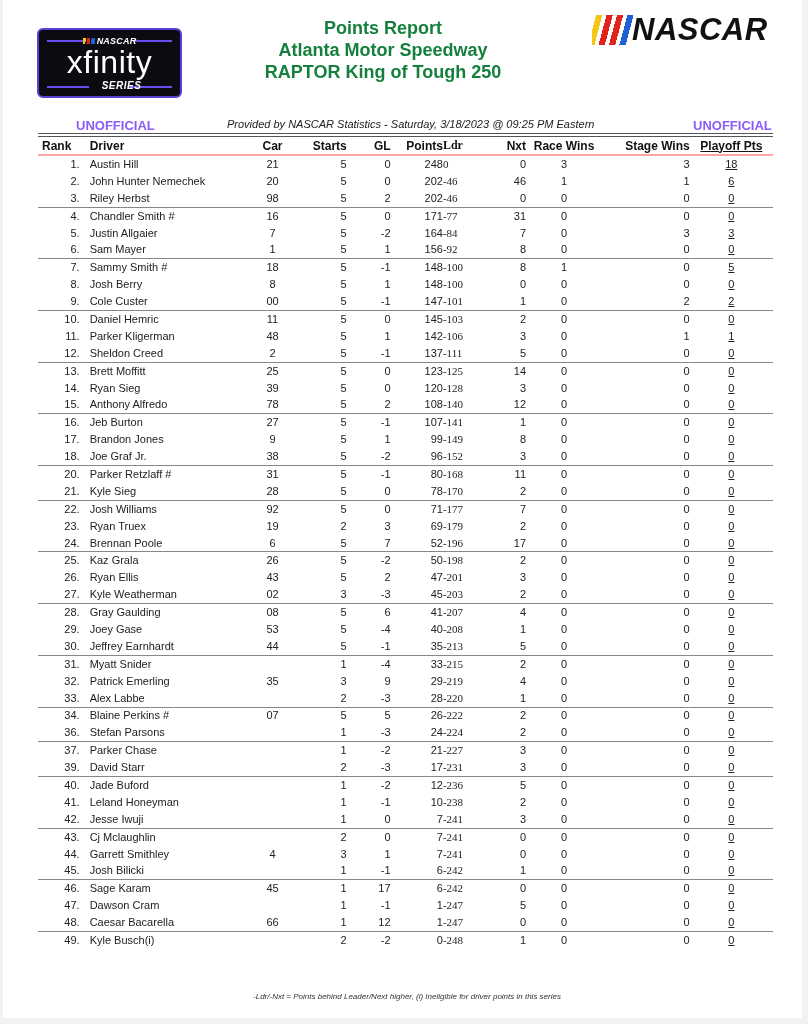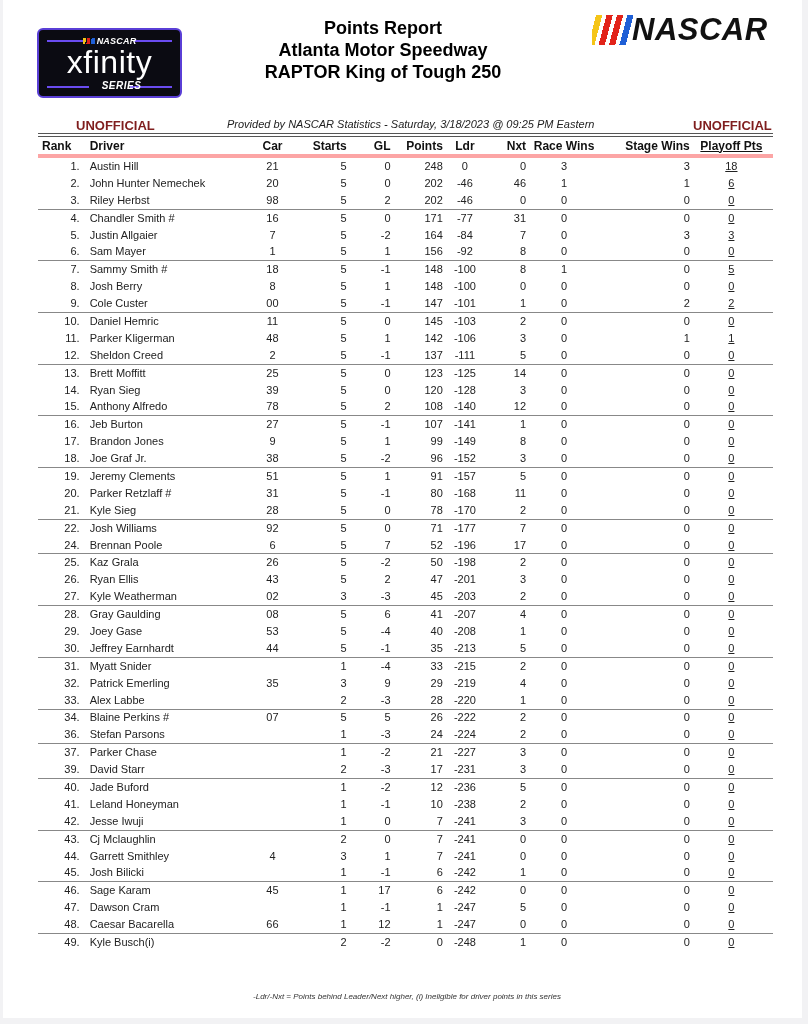--- a/index.html
+++ b/index.html
@@ -28,63 +28,63 @@
   .xfinity-logo .word {
     position: absolute; top: 14px; left: 0; right: 0;
     font-size: 32px; font-weight: normal; letter-spacing: 0.5px; line-height: 36px;
   }
   .xfinity-logo .series {
     position: absolute; top: 50px; left: 0; right: 0;
     font-size: 10px; font-weight: bold; font-style: italic; letter-spacing: 0.5px; padding-left: 24px;
   }
   .title-block {
     position: absolute; left: 230px; width: 300px; top: 17px; text-align: center;
-    font-weight: bold; font-size: 18px; line-height: 22px; color: #000000;
+    font-weight: bold; font-size: 18px; line-height: 22px; color: #15803d;
   }
   .nascar-logo {
     position: absolute; left: 589px; top: 13px; height: 34px; width: 180px;
   }
   .nascar-logo .stripes {
     position: absolute; left: 0; top: 2px; width: 44px; height: 30px;
     background: linear-gradient(105deg,
       transparent 0 8%, #f5c518 8% 20%, transparent 20% 28%,
       #e2231a 28% 40%, transparent 40% 48%,
       #e2231a 48% 60%, transparent 60% 68%,
       #1f5fd6 68% 80%, transparent 80% 100%);
     transform: skewX(-0deg);
   }
   .nascar-logo .word {
     position: absolute; left: 40px; top: -1px; font-size: 31px; font-weight: bold; font-style: italic;
     color: #111; letter-spacing: 0.5px;
   }
-  .unofficial { position: absolute; top: 118px; font-weight: bold; font-size: 13px; color: #7f1d1d; }
+  .unofficial { position: absolute; top: 118px; font-weight: bold; font-size: 13px; color: #8b5cf6; }
   .unofficial.left { left: 73px; }
   .unofficial.right { left: 690px; }
   .provided {
     position: absolute; top: 118px; left: 224px; font-size: 11px; font-style: italic; color: #222;
   }
   .rule { position: absolute; left: 35px; width: 735px; height: 1px; background: #555; }
   table.points {
     position: absolute; left: 35px; top: 137px; width: 735px;
     border-collapse: collapse; font-size: 11px; color: #222;
   }
   table.points th {
     font-weight: bold; font-size: 12px; color: #111; height: 17px; padding: 0;
-    border-bottom: 4px solid #fca5a5;
+    border-bottom: 2px solid #fca5a5;
   }
   table.points td { height: 16.9px; padding: 0; line-height: 15px; }
   table.points tr.grp-end td { border-bottom: 1px solid #888; }
   .c-rank { width: 38px; text-align: right; padding-right: 6px !important; }
   th.c-rank { text-align: left; padding-left: 4px !important; }
   .c-driver { width: 165px; text-align: left; padding-left: 4px !important; }
   .c-car { width: 45px; text-align: center; }
   .c-starts { width: 53px; text-align: right; }
   .c-gl { width: 45px; text-align: right; }
   .c-points { width: 53px; text-align: right; }
-  .c-ldr { width: 45px; text-align: center; }
+  .c-ldr { width: 45px; text-align: left; font-family: Liberation Serif, serif; }
   .c-nxt { width: 40px; text-align: right; }
   .c-race { width: 78px; text-align: center; }
   .c-stage { width: 90px; text-align: right; }
   .c-playoff { width: 85px; text-align: center; text-decoration: underline; }
   .footnote {
     position: absolute; top: 992px; left: 0; width: 808px; text-align: center;
     font-size: 8px; font-style: italic; color: #333;
   }
 </style>
 </head>
@@ -364,33 +364,20 @@
           <td class="c-starts">5</td>
           <td class="c-gl">-2</td>
           <td class="c-points">96</td>
           <td class="c-ldr">-152</td>
           <td class="c-nxt">3</td>
           <td class="c-race">0</td>
           <td class="c-stage">0</td>
           <td class="c-playoff">0</td>
         </tr>
         <tr>
-          <td class="c-rank">19.</td>
-          <td class="c-driver">Jeremy Clements</td>
-          <td class="c-car">51</td>
-          <td class="c-starts">5</td>
-          <td class="c-gl">1</td>
-          <td class="c-points">91</td>
-          <td class="c-ldr">-157</td>
-          <td class="c-nxt">5</td>
-          <td class="c-race">0</td>
-          <td class="c-stage">0</td>
-          <td class="c-playoff">0</td>
-        </tr>
-        <tr>
           <td class="c-rank">20.</td>
           <td class="c-driver">Parker Retzlaff #</td>
           <td class="c-car">31</td>
           <td class="c-starts">5</td>
           <td class="c-gl">-1</td>
           <td class="c-points">80</td>
           <td class="c-ldr">-168</td>
           <td class="c-nxt">11</td>
           <td class="c-race">0</td>
           <td class="c-stage">0</td>
@@ -411,20 +398,33 @@
         </tr>
         <tr>
           <td class="c-rank">22.</td>
           <td class="c-driver">Josh Williams</td>
           <td class="c-car">92</td>
           <td class="c-starts">5</td>
           <td class="c-gl">0</td>
           <td class="c-points">71</td>
           <td class="c-ldr">-177</td>
           <td class="c-nxt">7</td>
+          <td class="c-race">0</td>
+          <td class="c-stage">0</td>
+          <td class="c-playoff">0</td>
+        </tr>
+        <tr>
+          <td class="c-rank">23.</td>
+          <td class="c-driver">Ryan Truex</td>
+          <td class="c-car">19</td>
+          <td class="c-starts">2</td>
+          <td class="c-gl">3</td>
+          <td class="c-points">69</td>
+          <td class="c-ldr">-179</td>
+          <td class="c-nxt">2</td>
           <td class="c-race">0</td>
           <td class="c-stage">0</td>
           <td class="c-playoff">0</td>
         </tr>
         <tr class="grp-end">
           <td class="c-rank">24.</td>
           <td class="c-driver">Brennan Poole</td>
           <td class="c-car">6</td>
           <td class="c-starts">5</td>
           <td class="c-gl">7</td>

